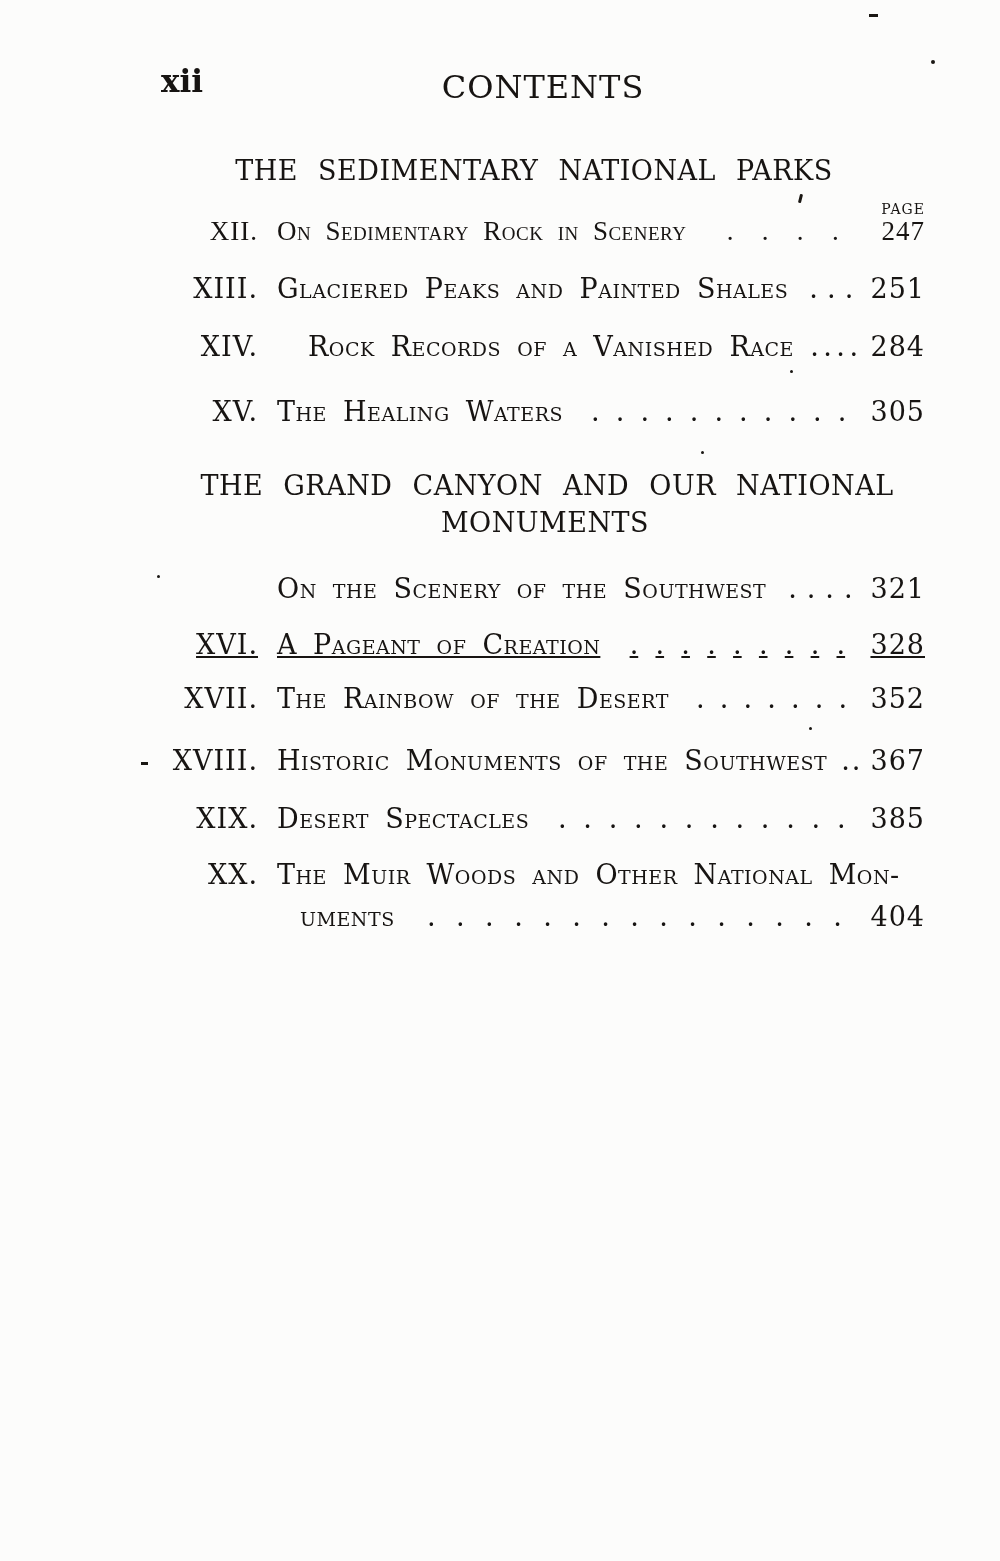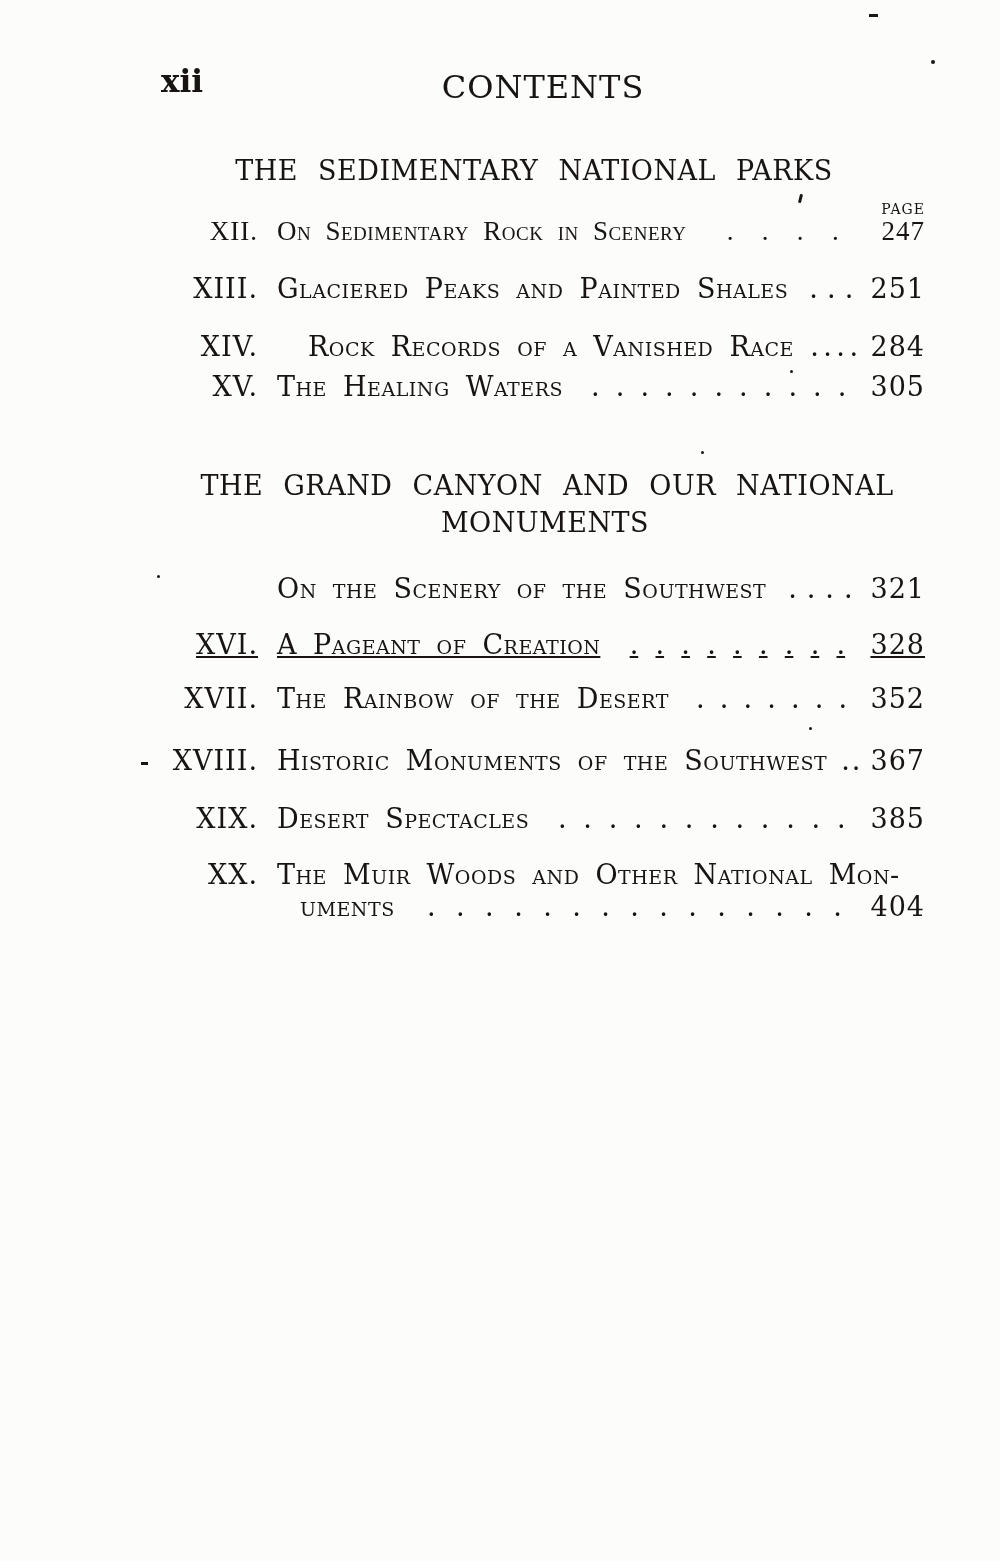--- a/index.html
+++ b/index.html
@@ -46,21 +46,21 @@
   .toc-title{
     font-variant:small-caps;
     letter-spacing:.5px;word-spacing:7px;white-space:nowrap;
   }
   .toc-leader{
     flex:1;display:flex;justify-content:space-evenly;align-items:baseline;
     margin:0 8px 0 12px;overflow:hidden;
   }
   .ldot{line-height:30px;}
   .toc-page{flex:none;min-width:50px;text-align:right;letter-spacing:1px;}
-  .toc-line2{margin-left:23px;margin-top:2px;}
+  .toc-line2{margin-left:23px;margin-top:12px;}
 
   
   .art{position:absolute;background:#1a1713;}
   .art-round{border-radius:50%;}
 </style>
 </head>
 <body>
 
 <div class="scan-page">
 
@@ -106,21 +106,21 @@
           <span class="toc-title">Rock Records of a Vanished Race</span>
           <span class="toc-leader">
             <span class="ldot">.</span>
             <span class="ldot">.</span>
             <span class="ldot">.</span>
             <span class="ldot">.</span>
           </span>
           <span class="toc-page">284</span>
         </div>
       </div>
-      <div class="toc-row" style="top: 372px;">
+      <div class="toc-row" style="top: 397px;">
         <span class="toc-num">XV.</span>
         <div class="toc-body toc-line">
           <span class="toc-title">The Healing Waters</span>
           <span class="toc-leader">
             <span class="ldot">.</span>
             <span class="ldot">.</span>
             <span class="ldot">.</span>
             <span class="ldot">.</span>
             <span class="ldot">.</span>
             <span class="ldot">.</span>

